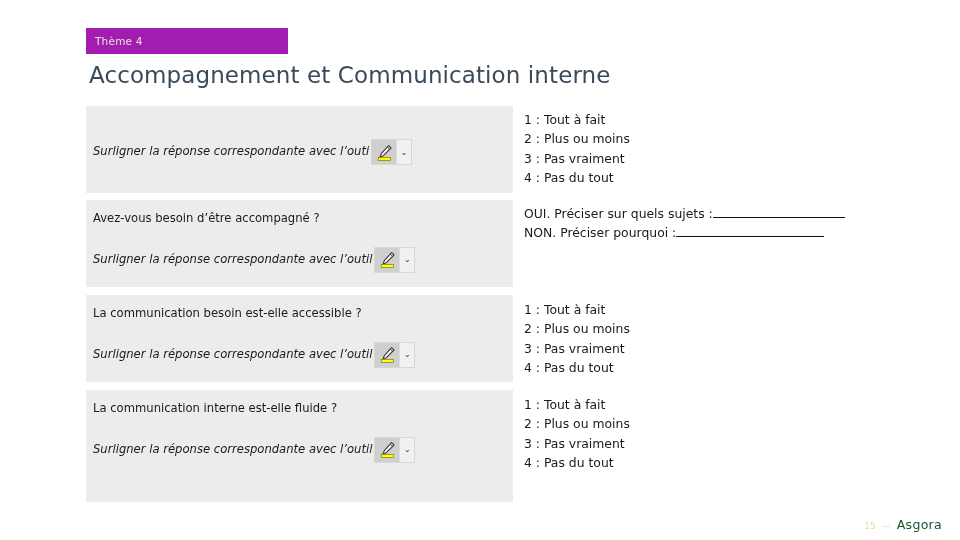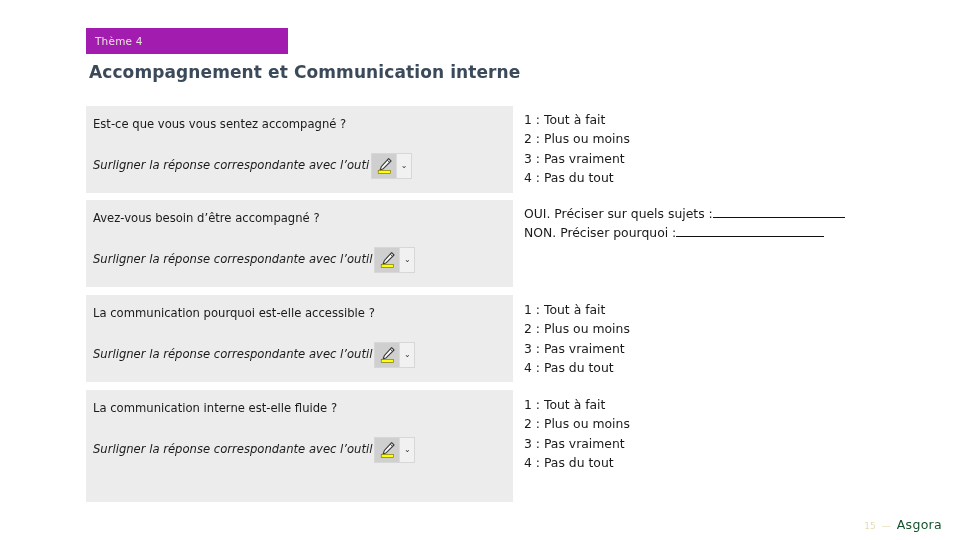--- a/index.html
+++ b/index.html
@@ -34,25 +34,25 @@
     font-size: 10.5px;
     letter-spacing: 0.2px;
     line-height: 1;
   }
 
   
   .slide-title {
     position: absolute;
     left: 89px;
     top: 62px;
-    font-size: 17px;
+    font-size: 23px;
     color: #3b4a5a;
     letter-spacing: 0.1px;
     white-space: nowrap;
-    font-weight: 700;
+    font-weight: 400;
   }
 
   
   .qblock {
     position: absolute;
     left: 86px;
     width: 427px;
     background: #ececec;
     box-sizing: border-box;
     padding: 12px 0 0 7px;
@@ -159,21 +159,20 @@
 </head>
 <body>
 
 <div class="theme-banner">
   <span class="theme-banner-label">Thème 4</span>
 </div>
 
 <div class="slide-title">Accompagnement et Communication interne</div>
 
 <div class="qblock" style="top:106px; height:87px;">
-  <div class="question-text">Est-ce que vous vous sentez accompagné ?</div>
   <div class="instruction-row">
     <span class="instruction-text">Surligner la réponse correspondante avec l’outi</span>
     <span class="highlighter-control">
       <span class="highlighter-btn">
         <svg width="19" height="19" viewBox="0 0 19 19" aria-hidden="true">
           <path d="M13.6 2.6 L16.0 5.0 L8.3 12.7 L5.1 13.9 L6.3 10.7 Z" fill="#ffffff" stroke="#3a3a3a" stroke-width="1.1" stroke-linejoin="round"></path>
           <path d="M12.2 4.0 L14.6 6.4" stroke="#3a3a3a" stroke-width="1"></path>
           <rect x="3.2" y="14.4" width="12.4" height="2.9" fill="#ffff00" stroke="#6b6b00" stroke-width="0.6"></rect>
         </svg>
       </span>
@@ -193,21 +192,21 @@
           <path d="M12.2 4.0 L14.6 6.4" stroke="#3a3a3a" stroke-width="1"></path>
           <rect x="3.2" y="14.4" width="12.4" height="2.9" fill="#ffff00" stroke="#6b6b00" stroke-width="0.6"></rect>
         </svg>
       </span>
       <span class="highlighter-caret">⌄</span>
     </span>
   </div>
 </div>
 
 <div class="qblock" style="top:295px; height:87px;">
-  <div class="question-text">La communication pourquoi est-elle accessible ?</div>
+  <div class="question-text">La communication besoin est-elle accessible ?</div>
   <div class="instruction-row">
     <span class="instruction-text">Surligner la réponse correspondante avec l’outil</span>
     <span class="highlighter-control">
       <span class="highlighter-btn">
         <svg width="19" height="19" viewBox="0 0 19 19" aria-hidden="true">
           <path d="M13.6 2.6 L16.0 5.0 L8.3 12.7 L5.1 13.9 L6.3 10.7 Z" fill="#ffffff" stroke="#3a3a3a" stroke-width="1.1" stroke-linejoin="round"></path>
           <path d="M12.2 4.0 L14.6 6.4" stroke="#3a3a3a" stroke-width="1"></path>
           <rect x="3.2" y="14.4" width="12.4" height="2.9" fill="#ffff00" stroke="#6b6b00" stroke-width="0.6"></rect>
         </svg>
       </span>

